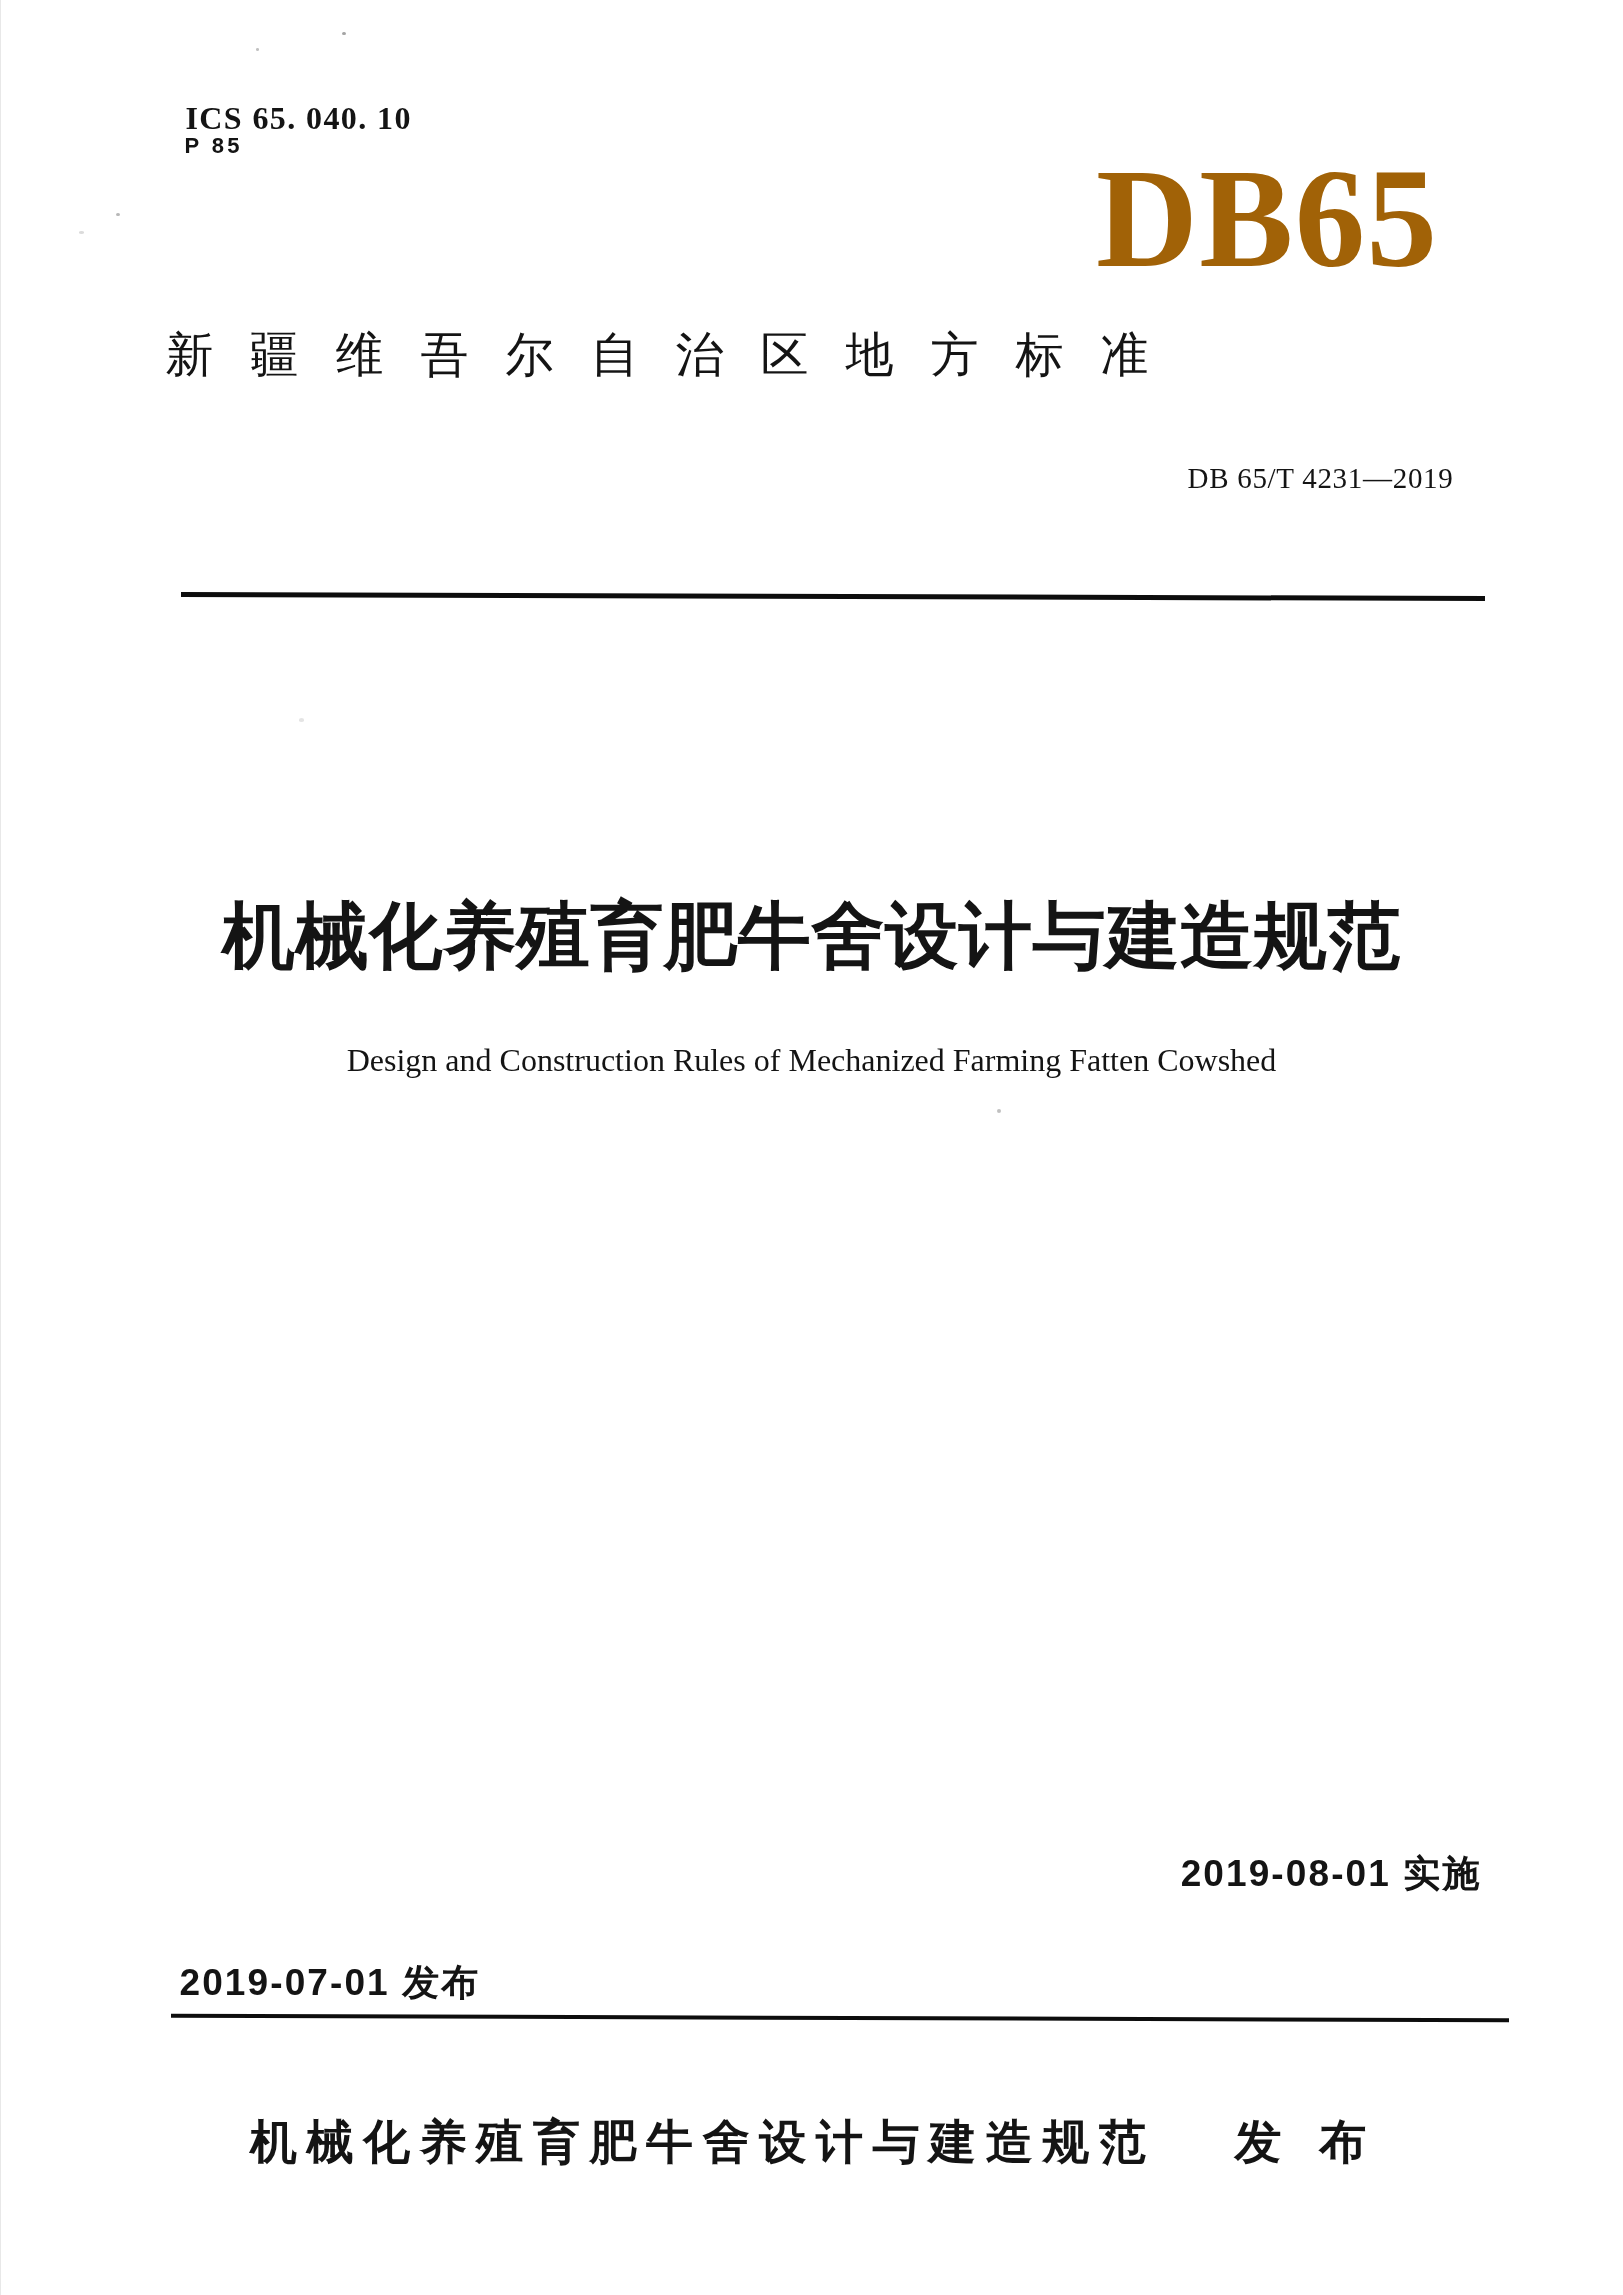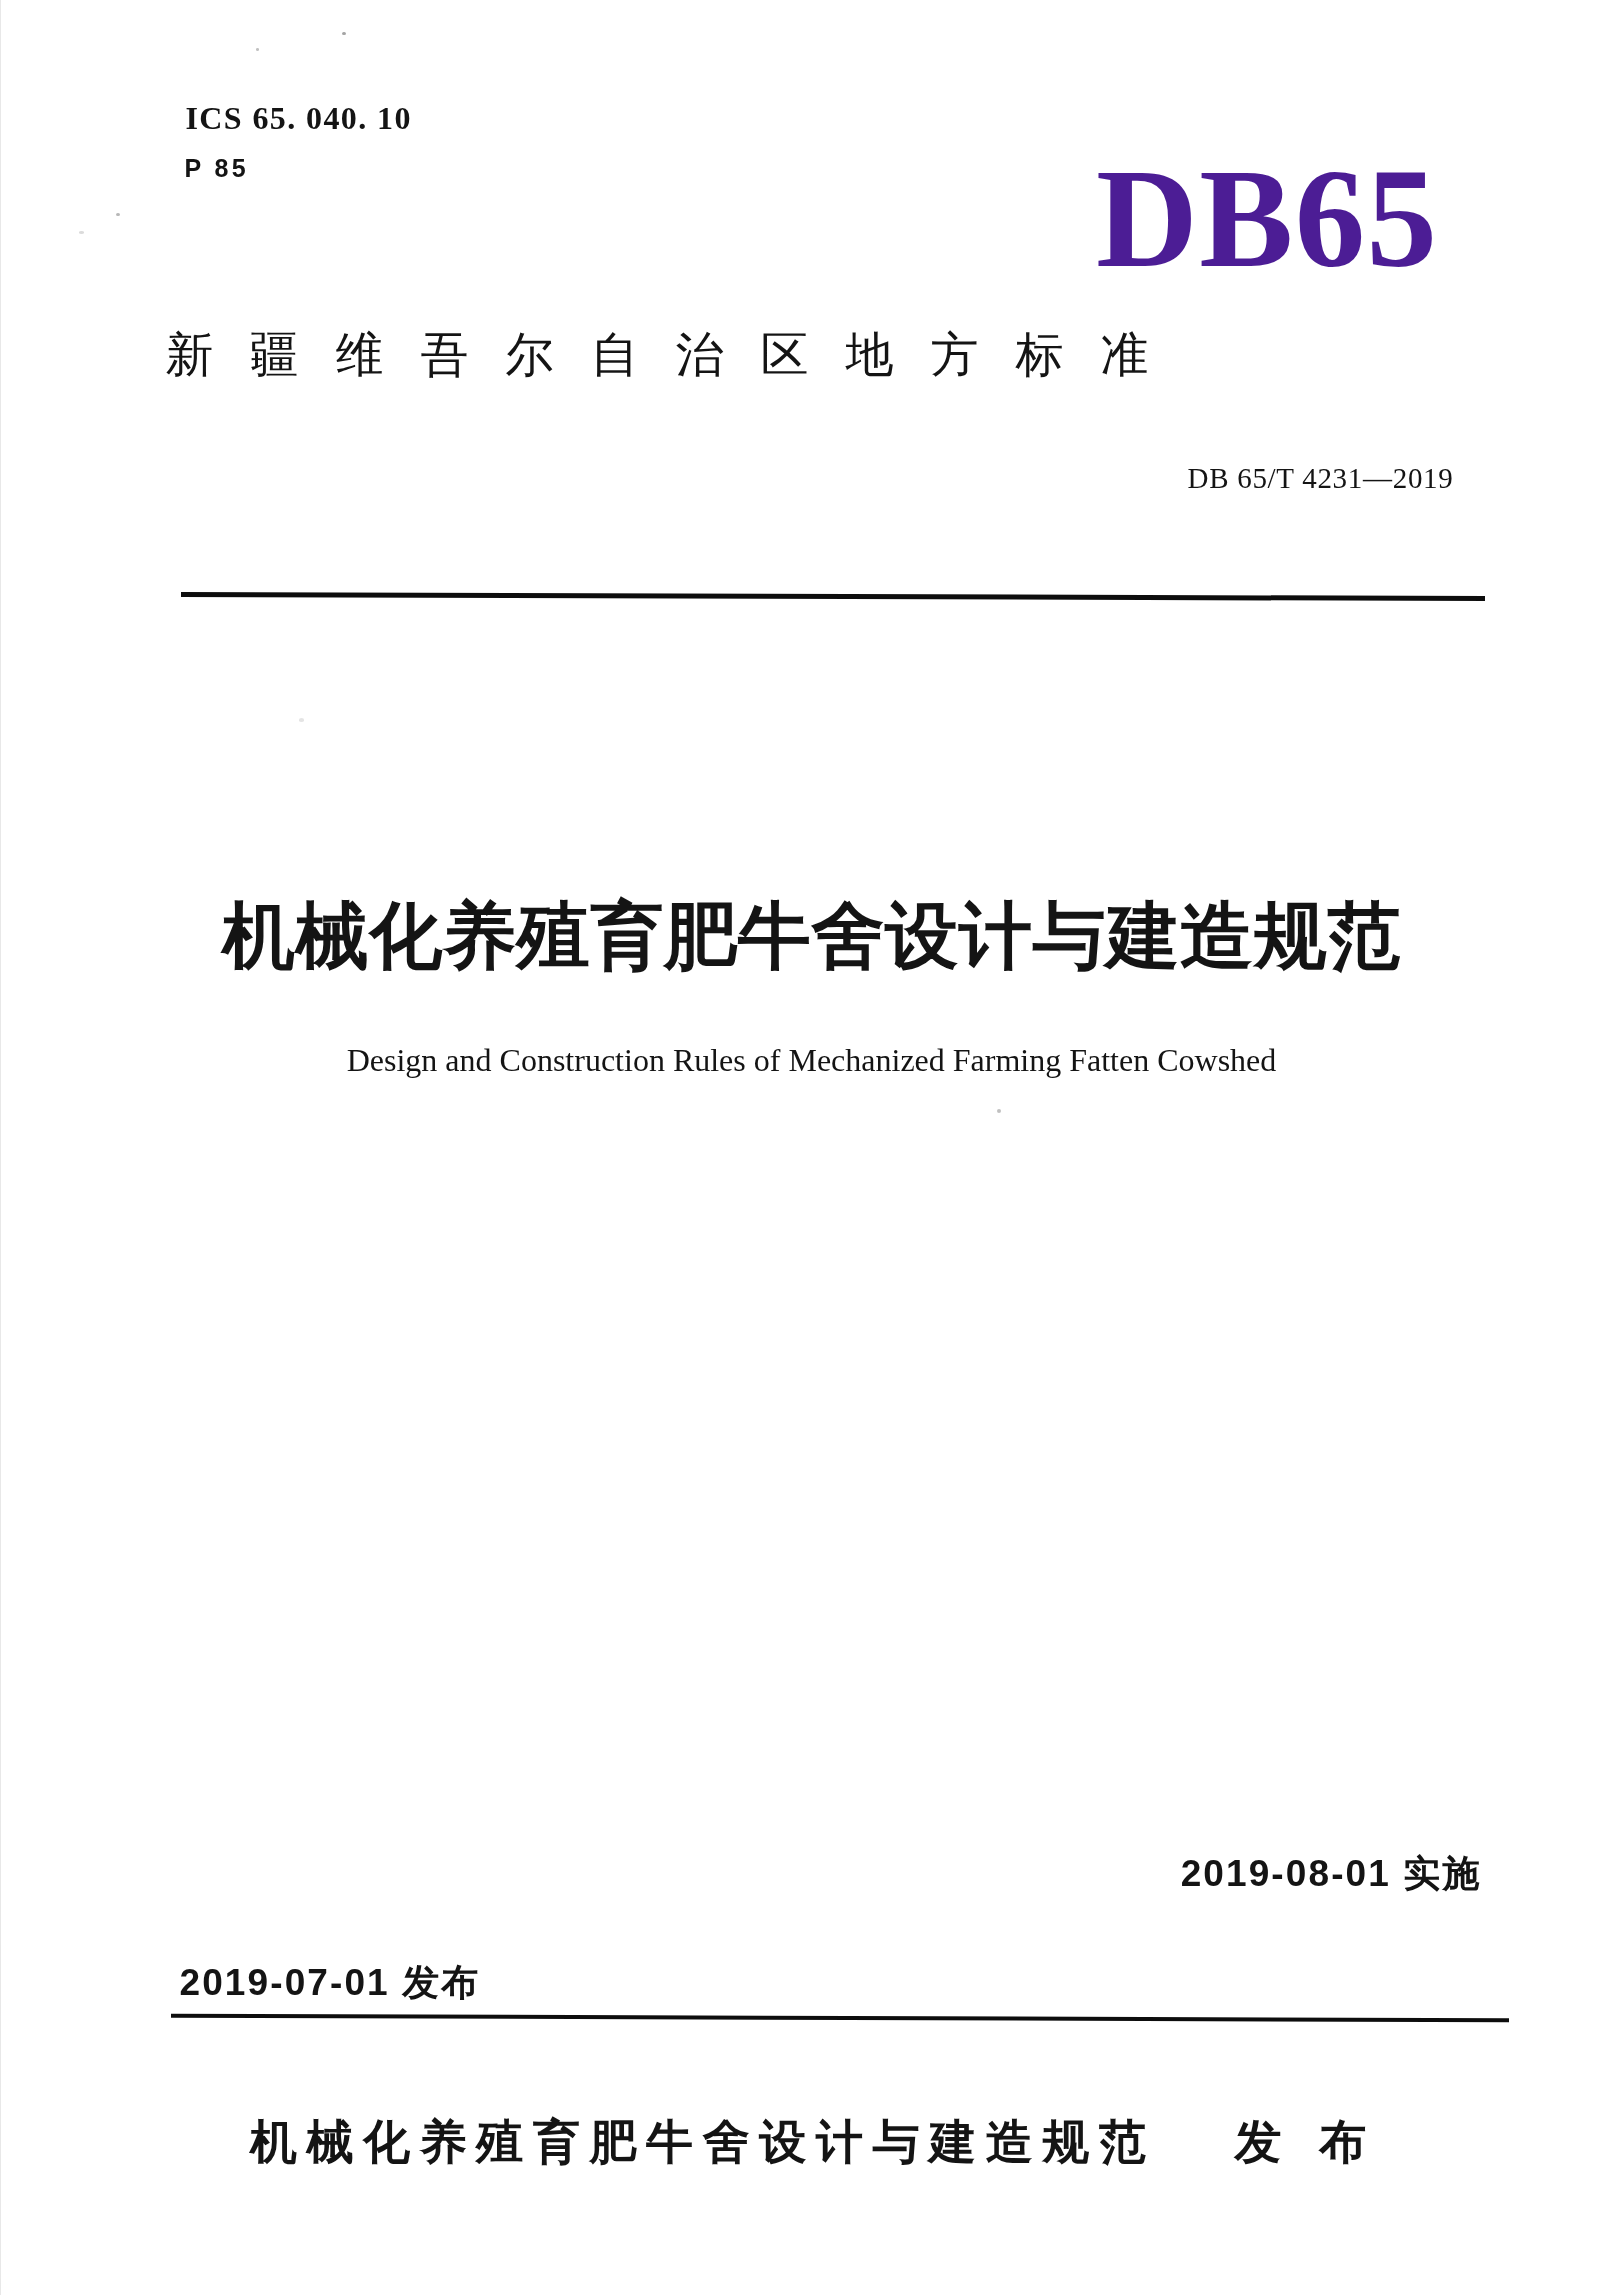--- a/index.html
+++ b/index.html
@@ -15,30 +15,30 @@
     font-family: "Liberation Sans", sans-serif;
   }
   .abs { position: absolute; white-space: nowrap; }
 
   .ics-code {
     left: 185px; top: 100px;
     font-family: "Liberation Serif", serif;
     font-size: 32px; font-weight: 600; letter-spacing: 1.4px;
   }
   .p-class {
-    left: 184px; top: 154px;
+    left: 184px; top: 133px;
     font-family: "Liberation Sans", sans-serif;
-    font-size: 25px; font-weight: 600; letter-spacing: 3.4px;
+    font-size: 22px; font-weight: 600; letter-spacing: 3.4px;
   }
   .db-logo {
     right: 184px; top: 148px;
     font-family: "Liberation Serif", serif;
     font-size: 141px; font-weight: 700; line-height: 1;
     letter-spacing: 1.4px;
-    color: #4c1d95;
+    color: #a16207;
   }
   .standard-name {
     left: 165px; top: 331px;
     font-size: 48px; font-weight: 400; line-height: 1;
     letter-spacing: 37px;
     font-family: "Liberation Sans", sans-serif;
   }
   .standard-number {
     right: 169px; top: 464px;
     font-family: "Liberation Serif", serif;

